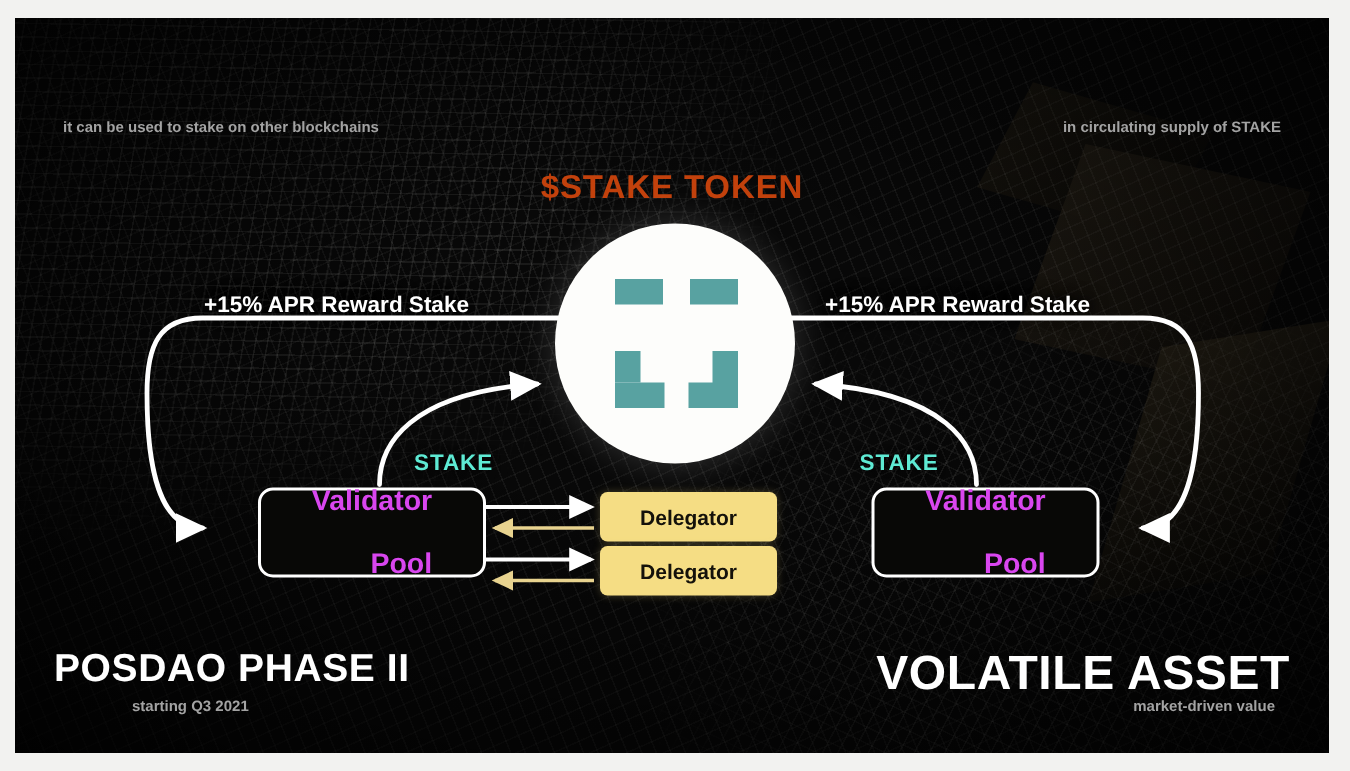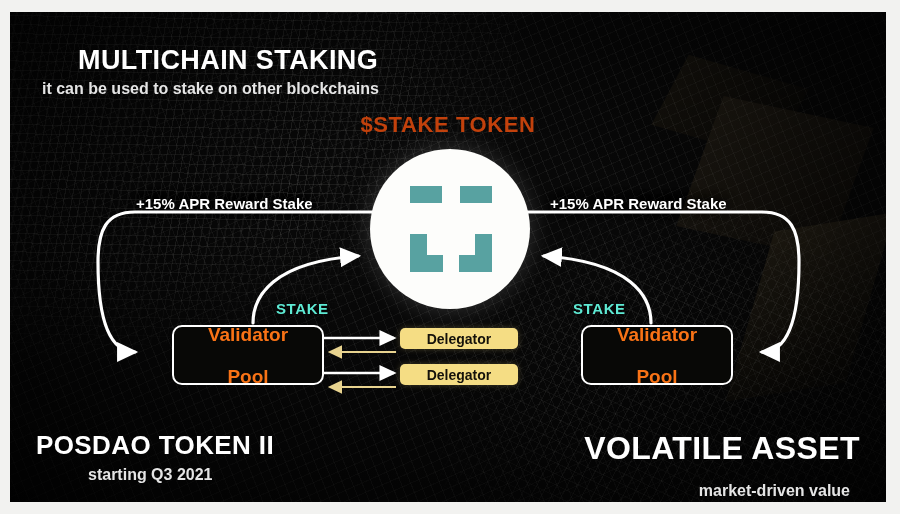--- a/index.html
+++ b/index.html
@@ -45,33 +45,33 @@
   .s1{left:690px;top:100px;width:150px;height:130px;transform:skew(-20deg,12deg);background:linear-gradient(135deg,#241f16,#100d09);}
   .s2{left:740px;top:210px;width:120px;height:170px;transform:skew(-16deg,-9deg);background:linear-gradient(160deg,#2a2418,#0d0b07);}
   .s3{left:660px;top:60px;width:120px;height:70px;transform:skew(-28deg,16deg);background:linear-gradient(120deg,#1c1810,#090806);}
   .bg-vignette{
     position:absolute;inset:0;
     background:radial-gradient(ellipse at 50% 45%, rgba(0,0,0,0) 25%, rgba(0,0,0,.55) 72%, rgba(0,0,0,.86) 100%);
   }
 
   
   .hl{position:absolute;color:#ffffff;font-weight:700;letter-spacing:.4px;white-space:nowrap;}
-  .sub{position:absolute;color:#e5e5e5;font-weight:700;font-size:16px;white-space:nowrap;}
+  .sub{position:absolute;color:#a3a3a3;font-weight:700;font-size:10px;white-space:nowrap;}
 
   #h-multichain{left:68px;top:33px;font-size:27px;}
   #s-multichain{left:32px;top:68px;}
 
   #h-tokens{right:32px;top:33px;font-size:27px;text-align:right;}
   #s-tokens{right:32px;top:68px;text-align:right;}
 
   #h-posdao{left:26px;top:418px;font-size:26px;}
   #s-posdao{left:78px;top:454px;}
 
   #h-volatile{right:26px;top:418px;font-size:32px;text-align:right;}
-  #s-volatile{right:36px;top:454px;text-align:left;margin-top:16px;}
+  #s-volatile{right:36px;top:454px;text-align:left;}
 
   #stake-token-title{
     position:absolute;left:0;right:0;top:100px;text-align:center;
     color:#c2410c;font-size:22px;font-weight:700;letter-spacing:.6px;
   }
 
   .apr{
     position:absolute;top:183px;color:#ffffff;font-size:15px;font-weight:700;
     white-space:nowrap;text-shadow:0 0 6px #000,0 0 12px #000;
   }
@@ -105,28 +105,28 @@
   
   #arrows{position:absolute;left:0;top:0;width:876px;height:490px;z-index:4;}
 
   
   .vpool{
     position:absolute;width:148px;height:56px;border:2px solid #ffffff;border-radius:10px;
     background:#080806;display:flex;align-items:center;justify-content:center;
     z-index:7;
   }
   .vpool span{
-    color:#f97316;font-size:19px;font-weight:700;line-height:21px;text-align:center;
+    color:#d946ef;font-size:19px;font-weight:700;line-height:21px;text-align:right;
     display:block;
   }
   #vpool-left{left:162px;top:313px;}
   #vpool-right{left:571px;top:313px;}
 
   .delegator{
-    position:absolute;height:21px;min-width:98px;padding:0 10px;
+    position:absolute;height:33px;min-width:98px;padding:0 10px;
     background:#f5dd84;border-radius:5px;
     display:flex;align-items:center;justify-content:center;
     color:#14110a;font-size:14px;font-weight:700;z-index:7;
     box-shadow:0 0 6px rgba(245,221,132,.25);
   }
   #delegator-1{left:390px;top:316px;}
   #delegator-2{left:390px;top:352px;}
 </style>
 </head>
 <body>
@@ -135,25 +135,25 @@
   <div id="art">
 
     <div class="bg-slab s3"></div>
     <div class="bg-slab s1"></div>
     <div class="bg-slab s2"></div>
     <div class="bg-mesh"></div>
     <div class="bg-mesh2"></div>
     <div class="bg-mesh3"></div>
     <div class="bg-vignette"></div>
 
-    <div class="hl" id="h-multichain">MULTICHAIN STAKING</div>
     <div class="sub" id="s-multichain">it can be used to stake on other blockchains</div>
 
-
-    <div class="hl" id="h-posdao">POSDAO TOKEN II</div>
+    <div class="sub" id="s-tokens">in circulating supply of STAKE</div>
+
+    <div class="hl" id="h-posdao">POSDAO PHASE II</div>
     <div class="sub" id="s-posdao">starting Q3 2021</div>
 
     <div class="hl" id="h-volatile">VOLATILE ASSET</div>
     <div class="sub" id="s-volatile">market-driven value</div>
 
     <div id="stake-token-title">$STAKE TOKEN</div>
 
     <svg id="arrows" viewBox="0 0 876 490">
       <defs>
         <marker id="ah-w" markerWidth="7" markerHeight="7" refX="5.6" refY="3.5" orient="auto">

